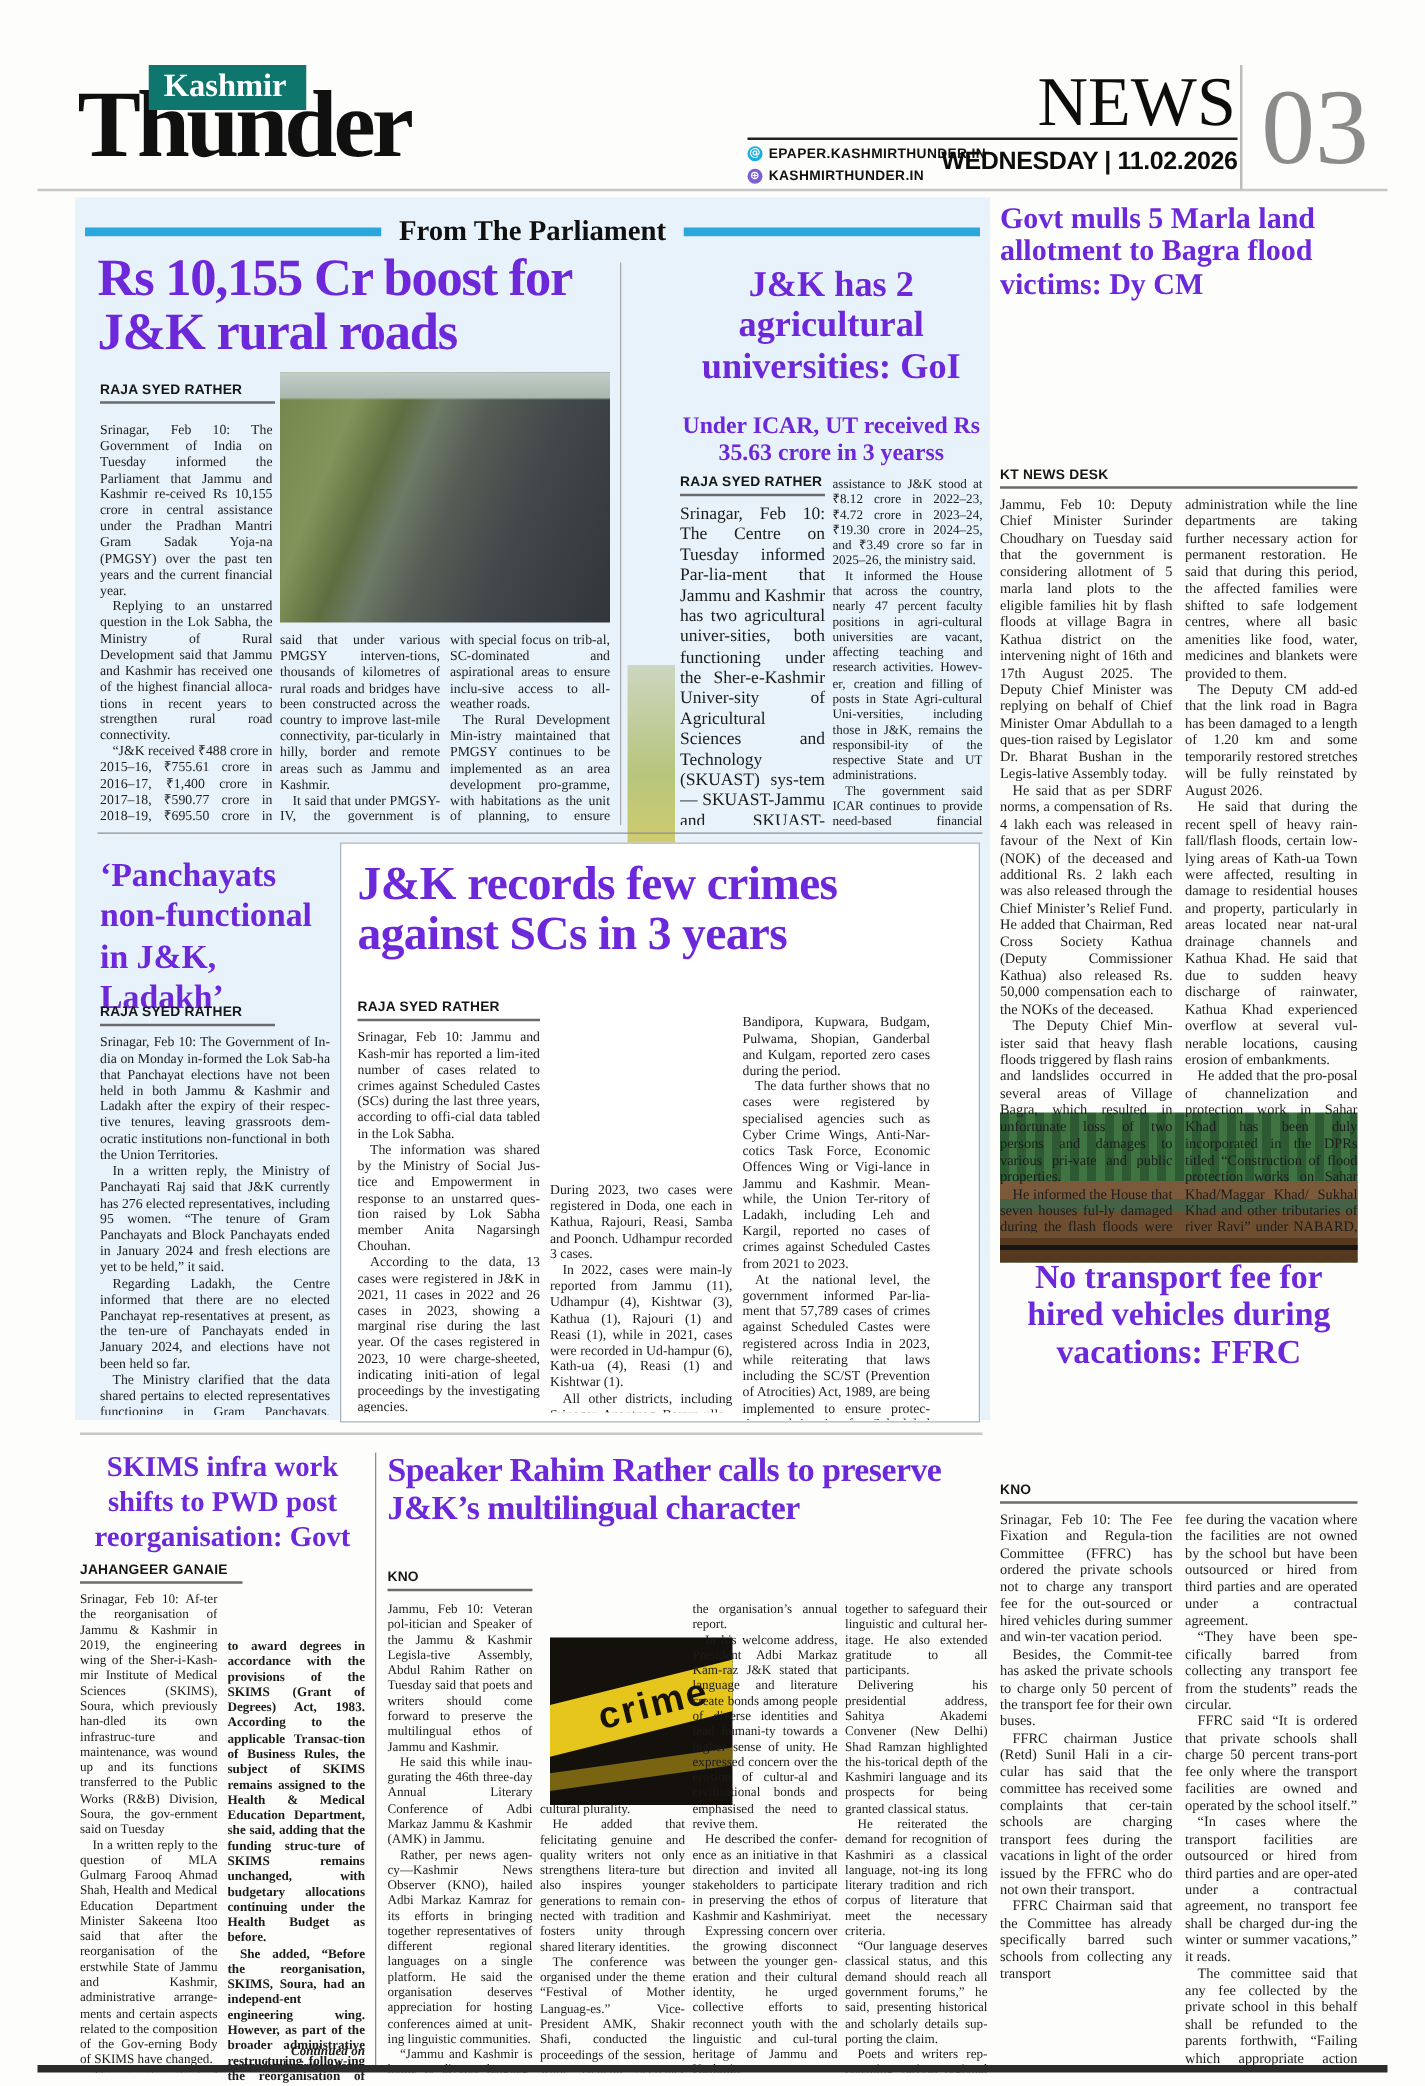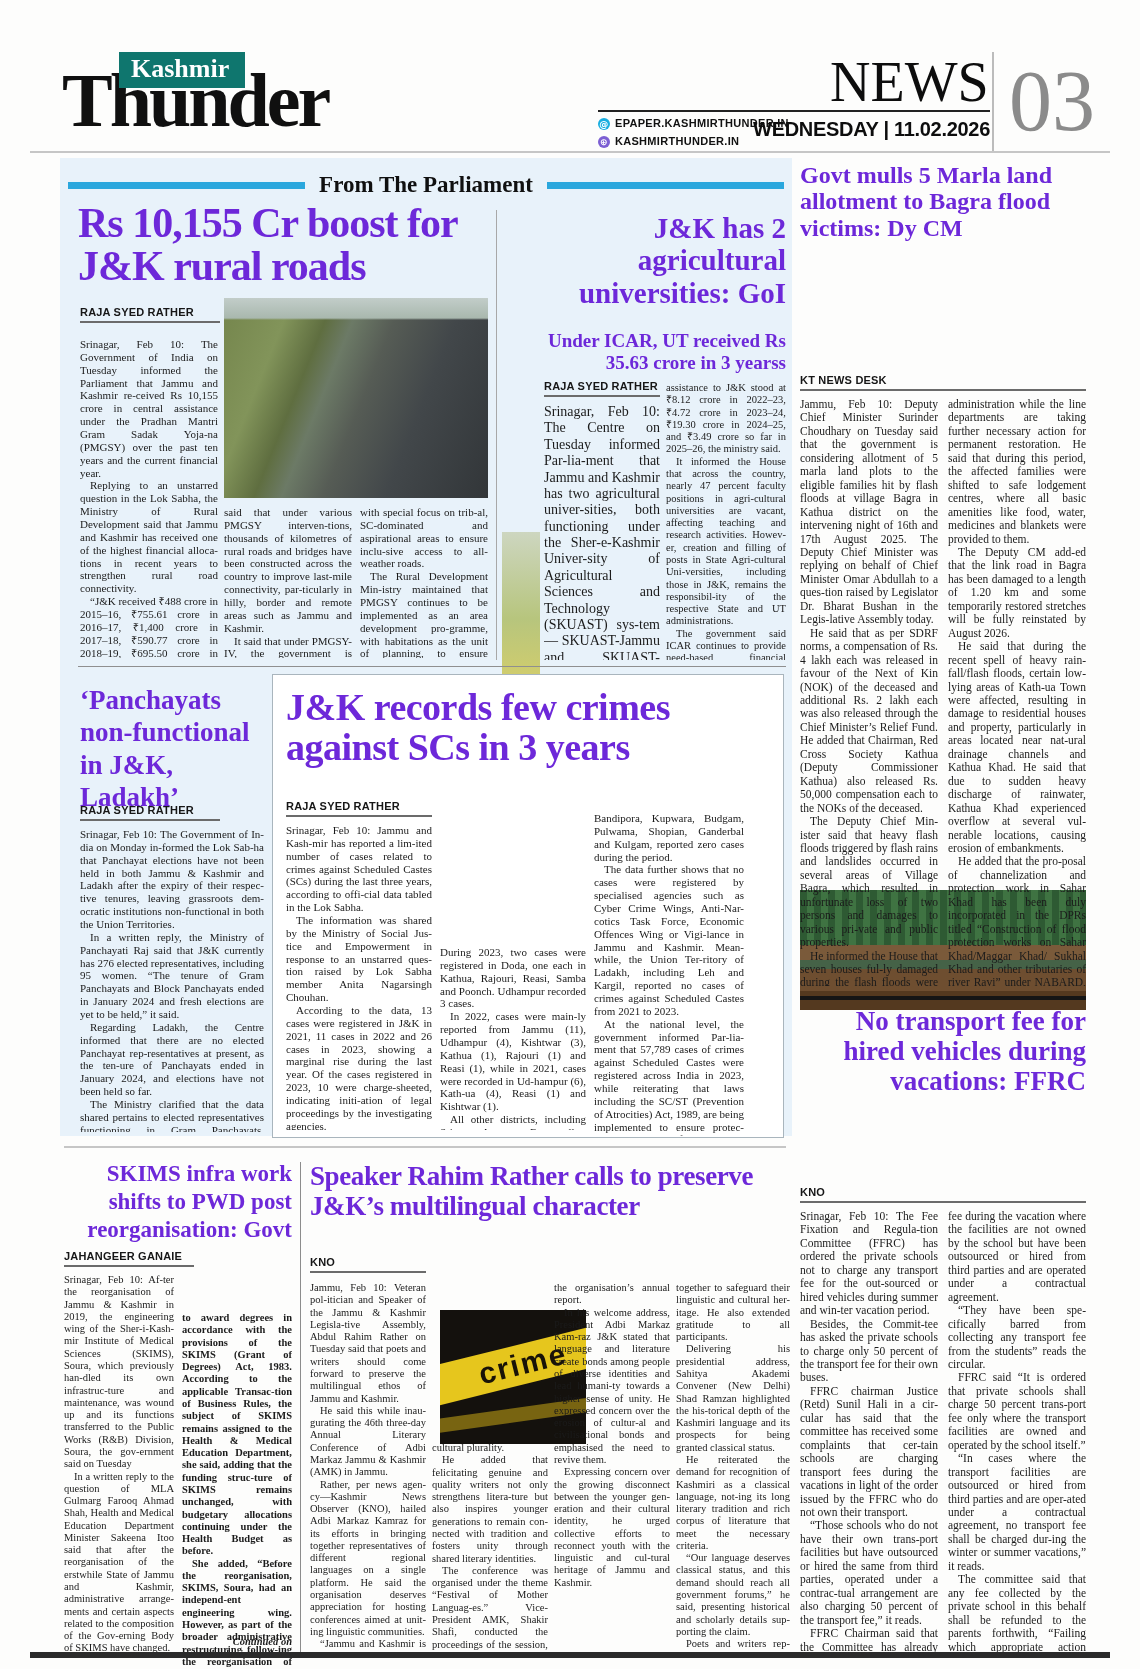--- a/index.html
+++ b/index.html
@@ -5,21 +5,21 @@
   html,body{margin:0;padding:0;background:#9a9a9a;}
   .page{position:relative;width:1140px;height:1669px;margin:0 auto;background:#fdfdfc;
         font-family:"Liberation Serif",serif;overflow:hidden;}
   .abs{position:absolute;}
   .hl{font-family:"Liberation Serif",serif;font-weight:700;color:#6d28d9;}
   .byline{font-family:"Liberation Sans",sans-serif;font-weight:700;font-size:11px;color:#161616;
           letter-spacing:.2px;border-bottom:2px solid #6b6b6b;padding-bottom:3px;}
   .col{font-size:11px;line-height:1.17;text-align:justify;color:#1b1b1b;overflow:hidden;}
   .para{margin:0;}
   .para+.para{text-indent:10px;}
-  .center{text-align:right;}
+  .center{text-align:center;}
   .bluepanel{background:#e8f2fa;}
   .banner{display:flex;align-items:center;gap:14px;}
   .banner .bar{flex:1;height:7px;background:#2aa7dd;}
   .banner .lbl{font-family:"Liberation Serif",serif;font-weight:700;font-size:23px;color:#101010;white-space:nowrap;}
   .sans{font-family:"Liberation Sans",sans-serif;}
   .icon-dot{display:inline-block;width:12px;height:12px;border-radius:50%;color:#fff;font-size:9px;
             line-height:12px;text-align:center;margin-right:5px;vertical-align:middle;
             font-family:"DejaVu Sans",sans-serif;font-weight:700;}
   .rule-h{background:#c6c6c6;}
   .whitebox{background:#ffffff;border:1px solid #a9b5bd;}
@@ -170,21 +170,20 @@
   <div class="abs" style="left:800px;top:996px;width:286px;height:4px;background:#151515;"></div>
 
   <section>
     <div class="abs hl center" style="left:800px;top:1006px;width:286px;height:92px;font-size:27px;line-height:1.12;">No transport fee for hired vehicles during vacations: FFRC</div>
 
     <div class="abs byline" style="left:800px;top:1186px;width:286px;">KNO</div>
     <div class="abs col" style="left:800px;top:1210px;width:138px;height:442px;font-size:11.5px;">
         <p class="para">Srinagar, Feb 10: The Fee Fixation and Regula-tion Committee (FFRC) has ordered the private schools not to charge any transport fee for the out-sourced or hired vehicles during summer and win-ter vacation period.</p>
         <p class="para">Besides, the Commit-tee has asked the private schools to charge only 50 percent of the transport fee for their own buses.</p>
         <p class="para">FFRC chairman Justice (Retd) Sunil Hali in a cir-cular has said that the committee has received some complaints that cer-tain schools are charging transport fees during the vacations in light of the order issued by the FFRC who do not own their transport.</p>
-        <p class="para">“Those schools who do not have their own trans-port facilities but have outsourced or hired the same from third parties, operated under a contrac-tual arrangement are also charging 50 percent of the transport fee,” it reads.</p>
         <p class="para">FFRC Chairman said that the Committee has already specifically barred such schools from collecting any transport</p>
       </div>
     <div class="abs col" style="left:948px;top:1210px;width:138px;height:442px;font-size:11.5px;">
         <p class="para">fee during the vacation where the facilities are not owned by the school but have been outsourced or hired from third parties and are operated under a contractual agreement.</p>
         <p class="para">“They have been spe-cifically barred from collecting any transport fee from the students” reads the circular.</p>
         <p class="para">FFRC said “It is ordered that private schools shall charge 50 percent trans-port fee only where the transport facilities are owned and operated by the school itself.”</p>
         <p class="para">“In cases where the transport facilities are outsourced or hired from third parties and are oper-ated under a contractual agreement, no transport fee shall be charged dur-ing the winter or summer vacations,” it reads.</p>
         <p class="para">The committee said that any fee collected by the private school in this behalf shall be refunded to the parents forthwith, “Failing which appropriate action under law shall be taken against the school, including imposition of a penalty of one percent of the total revenue and also de-affiliation of the school.”—(KNO)</p>
       </div>
   </section>
@@ -219,20 +218,21 @@
       </div>
 
     <div class="abs col" style="left:432px;top:1442px;width:116px;height:216px;font-size:10.5px;">
         <p class="para">cultural plurality.</p>
         <p class="para">He added that felicitating genuine and quality writers not only strengthens litera-ture but also inspires younger generations to remain con-nected with tradition and fosters unity through shared literary identities.</p>
         <p class="para">The conference was organised under the theme “Festival of Mother Languag-es.” Vice-President AMK, Shakir Shafi, conducted the proceedings of the session, while General Secretary Shabnum Tilgami presented</p>
       </div>
     <div class="abs col" style="left:554px;top:1282px;width:116px;height:376px;font-size:10.5px;">
         <p class="para">the organisation’s annual report.</p>
         <p class="para">In his welcome address, President Adbi Markaz Kam-raz J&amp;K stated that language and literature create bonds among people of diverse identities and lead humani-ty towards a higher sense of unity. He expressed concern over the erosion of cultur-al and civilisational bonds and emphasised the need to revive them.</p>
+        <p class="para">He described the confer-ence as an initiative in that direction and invited all stakeholders to participate in preserving the ethos of Kashmir and Kashmiriyat.</p>
         <p class="para">Expressing concern over the growing disconnect between the younger gen-eration and their cultural identity, he urged collective efforts to reconnect youth with the linguistic and cul-tural heritage of Jammu and Kashmir.</p>
       </div>
     <div class="abs col" style="left:676px;top:1282px;width:114px;height:376px;font-size:10.5px;">
         <p class="para">together to safeguard their linguistic and cultural her-itage. He also extended gratitude to all participants.</p>
         <p class="para">Delivering his presidential address, Sahitya Akademi Convener (New Delhi) Shad Ramzan highlighted the his-torical depth of the Kashmiri language and its prospects for being granted classical status.</p>
         <p class="para">He reiterated the demand for recognition of Kashmiri as a classical language, not-ing its long literary tradition and rich corpus of literature that meet the necessary criteria.</p>
         <p class="para">“Our language deserves classical status, and this demand should reach all government forums,” he said, presenting historical and scholarly details sup-porting the claim.</p>
         <p class="para">Poets and writers rep-resenting various regional languages were felicitated during the event, including Aseer Kashtiwari (Kash-miri), Vijay Verma (Dogri), Javid Rahi (Gojri), K. D. Man-ni (Pahari), Khalid Hussain (Punjabi), and Prem Nath Shad (Kashmiri)—(KNO)</p>
       </div>
   </section>

